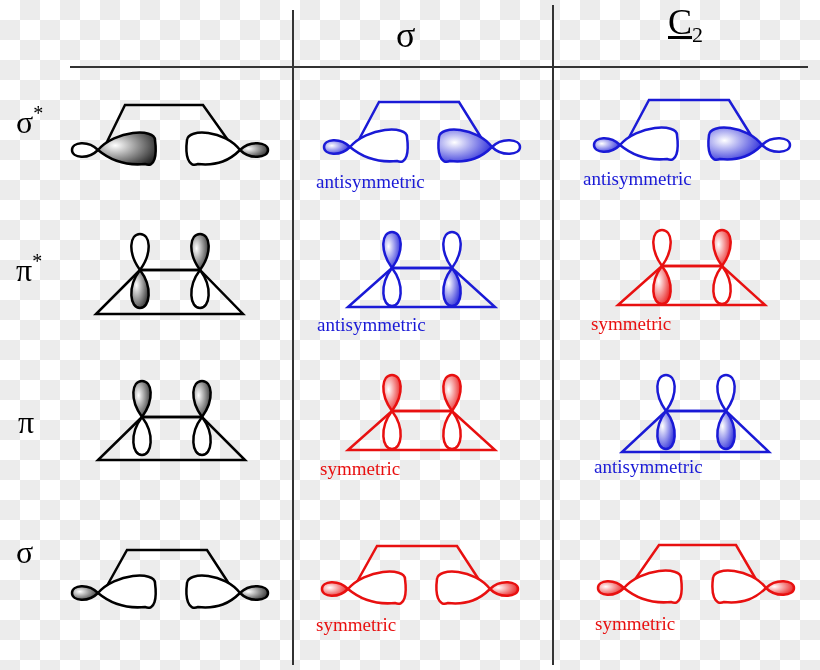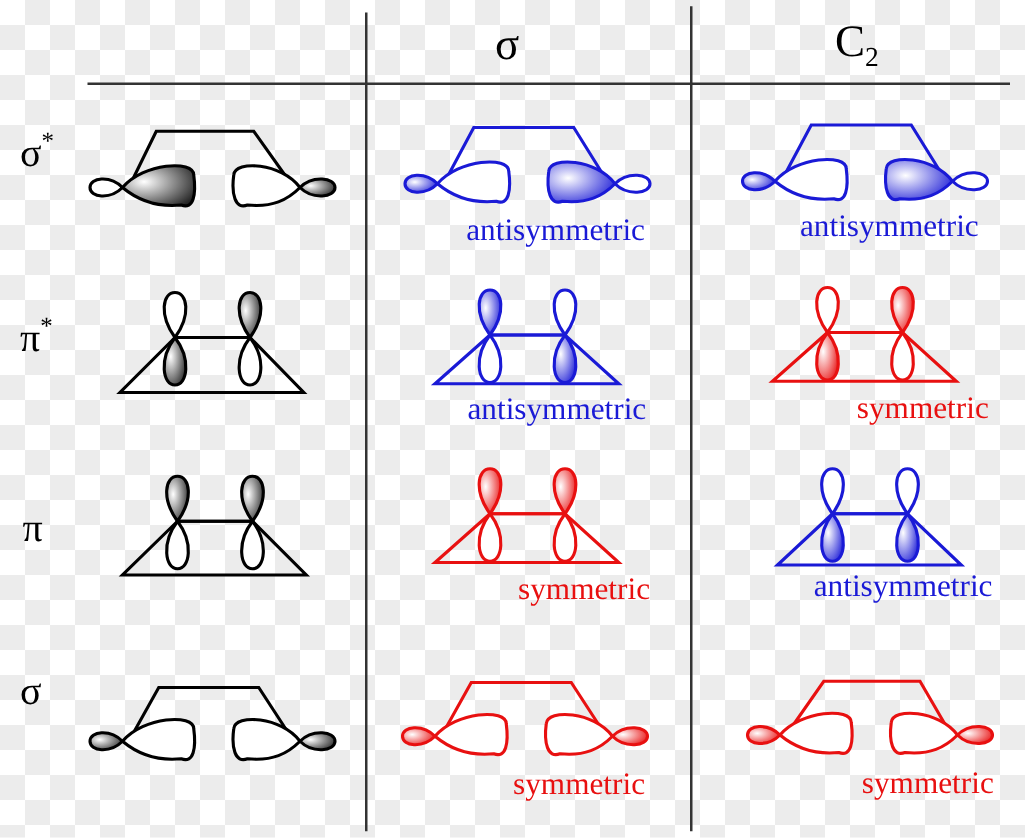--- a/index.html
+++ b/index.html
@@ -11,21 +11,21 @@
       linear-gradient(45deg, #ececec 25%, transparent 25%, transparent 75%, #ececec 75%);
     background-size: 40px 40px;
     background-position: 0 0, 20px 20px;
     font-family: "Liberation Serif", "DejaVu Serif", serif;
   }
   #diagram { position: absolute; left: 0; top: 0; }
   .lbl { position: absolute; font-family: "Liberation Serif", "DejaVu Serif", serif; color: #000; }
   .hdr { font-size: 36px; }
   .rowlbl { font-size: 32px; }
   .rowlbl sup { font-size: 20px; vertical-align: top; position: relative; top: -2px; }
-  .sym { position: absolute; font-size: 25px; width: 200px; text-align: right; }
+  .sym { position: absolute; font-size: 19px; width: 200px; text-align: left; }
   .hdr sub { font-size: 22px; }
 </style>
 </head>
 <body>
 
 <svg id="diagram" width="820" height="670" viewBox="0 0 820 670" xmlns="http://www.w3.org/2000/svg">
   <defs>
     <radialGradient id="gBlack" cx="0.3" cy="0.4" r="0.8">
       <stop offset="0" stop-color="#ffffff"></stop>
       <stop offset="1" stop-color="#222222"></stop>
@@ -138,21 +138,21 @@
     <path d="M28,50 C18,40 2,42 2,50 C2,58 18,60 28,50 Z" fill="url(#gRed)"></path>
     <path d="M28,50 C45,30 85,28 85,40 C87,55 85,68 75,64 C55,66 40,60 28,50 Z" fill="#fff"></path>
     <path d="M170,50 C155,30 118,28 117,40 C115,55 118,68 128,64 C148,66 160,60 170,50 Z" fill="#fff"></path>
     <path d="M170,50 C180,40 198,42 198,50 C198,58 180,60 170,50 Z" fill="url(#gRed)"></path>
   </g>
 </svg>
 
 <div class="lbl hdr" style="left:396px; top:14px;">
   <span>σ</span>
 </div>
-<div class="lbl hdr" style="left:668px; top:12px;">
+<div class="lbl hdr" style="left:668px; top:1px;text-decoration:underline;">
   <span>C</span><sub>2</sub>
 </div>
 
 <div class="lbl rowlbl" style="left:16px; top:104px;">
   <span>σ</span><sup>*</sup>
 </div>
 <div class="lbl rowlbl" style="left:16px; top:252px;">
   <span>π</span><sup>*</sup>
 </div>
 <div class="lbl rowlbl" style="left:18px; top:404px;">

